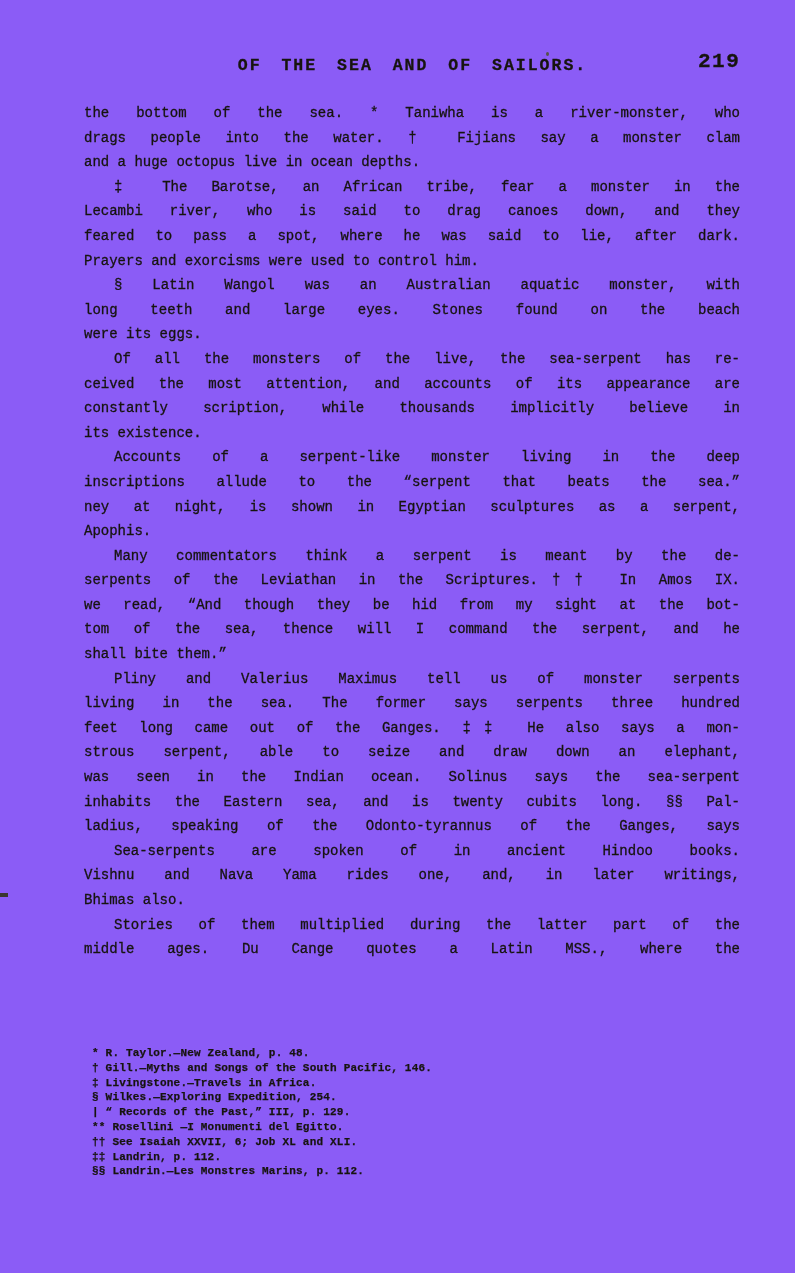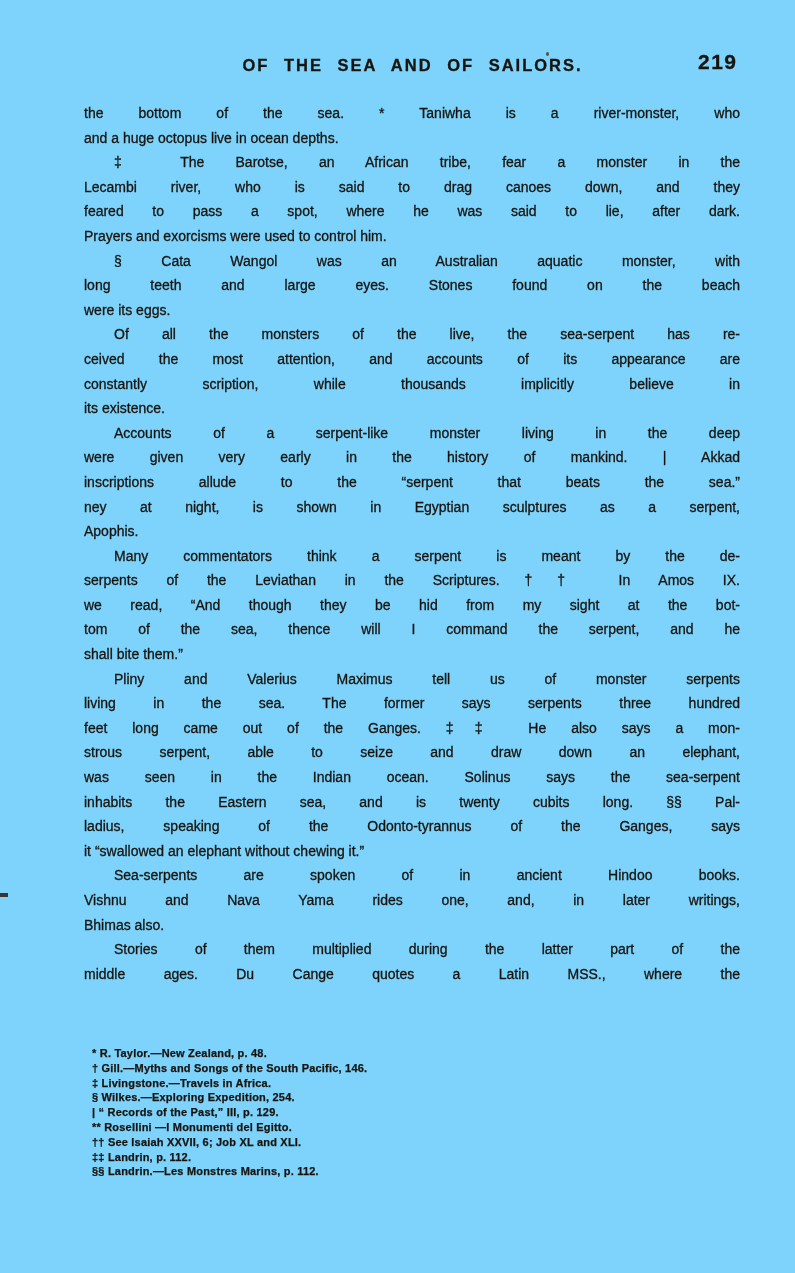--- a/index.html
+++ b/index.html
@@ -1,22 +1,22 @@
 <!DOCTYPE html>
 <html><head>
 <meta charset="utf-8">
 <style>
   html, body { margin: 0; padding: 0; background: #e8e8e8; }
   .page {
     position: relative;
     width: 795px;
     height: 1273px;
-    background: #7dd3fc;
+    background: #8b5cf6;
     color: #17140f;
-    font-family: Liberation Sans, sans-serif;
+    font-family: Liberation Mono, monospace;
     overflow: hidden;
     box-sizing: border-box;
   }
   .running-title {
     position: absolute;
     top: 56px;
     left: 85px;
     width: 655px;
     text-align: center;
     font-size: 16.5px;
@@ -82,50 +82,49 @@
 </style>
 </head>
 <body>
 
 <div class="page">
   <div class="running-title">OF THE SEA AND OF SAILORS.</div>
   <div class="page-number">219</div>
 
   <main class="body-text" id="body-text">
       <div class="line">the bottom of the sea. * Taniwha is a river-monster, who</div>
+      <div class="line">drags people into the water. † Fijians say a monster clam</div>
       <div class="line last">and a huge octopus live in ocean depths.</div>
       <div class="line indent">‡ The Barotse, an African tribe, fear a monster in the</div>
       <div class="line">Lecambi river, who is said to drag canoes down, and they</div>
       <div class="line">feared to pass a spot, where he was said to lie, after dark.</div>
       <div class="line last">Prayers and exorcisms were used to control him.</div>
-      <div class="line indent">§ Cata Wangol was an Australian aquatic monster, with</div>
+      <div class="line indent">§ Latin Wangol was an Australian aquatic monster, with</div>
       <div class="line">long teeth and large eyes. Stones found on the beach</div>
       <div class="line last">were its eggs.</div>
       <div class="line indent">Of all the monsters of the live, the sea-serpent has re-</div>
       <div class="line">ceived the most attention, and accounts of its appearance are</div>
       <div class="line">constantly scription, while thousands implicitly believe in</div>
       <div class="line last">its existence.</div>
       <div class="line indent">Accounts of a serpent-like monster living in the deep</div>
-      <div class="line">were given very early in the history of mankind. | Akkad</div>
       <div class="line">inscriptions allude to the “serpent that beats the sea.”</div>
       <div class="line">ney at night, is shown in Egyptian sculptures as a serpent,</div>
       <div class="line last">Apophis.</div>
       <div class="line indent">Many commentators think a serpent is meant by the de-</div>
       <div class="line">serpents of the Leviathan in the Scriptures.†† In Amos IX.</div>
       <div class="line">we read, “And though they be hid from my sight at the bot-</div>
       <div class="line">tom of the sea, thence will I command the serpent, and he</div>
       <div class="line last">shall bite them.”</div>
       <div class="line indent">Pliny and Valerius Maximus tell us of monster serpents</div>
       <div class="line">living in the sea. The former says serpents three hundred</div>
       <div class="line">feet long came out of the Ganges. ‡‡ He also says a mon-</div>
       <div class="line">strous serpent, able to seize and draw down an elephant,</div>
       <div class="line">was seen in the Indian ocean. Solinus says the sea-serpent</div>
       <div class="line">inhabits the Eastern sea, and is twenty cubits long. §§ Pal-</div>
       <div class="line">ladius, speaking of the Odonto-tyrannus of the Ganges, says</div>
-      <div class="line last">it “swallowed an elephant without chewing it.”</div>
       <div class="line indent">Sea-serpents are spoken of in ancient Hindoo books.</div>
       <div class="line">Vishnu and Nava Yama rides one, and, in later writings,</div>
       <div class="line last">Bhimas also.</div>
       <div class="line indent">Stories of them multiplied during the latter part of the</div>
       <div class="line">middle ages. Du Cange quotes a Latin MSS., where the</div>
     </main>
 
   <section class="footnotes" id="footnotes">
       <div class="footnote-line">* R. Taylor.—New Zealand, p. 48.</div>
       <div class="footnote-line">† Gill.—Myths and Songs of the South Pacific, 146.</div>

